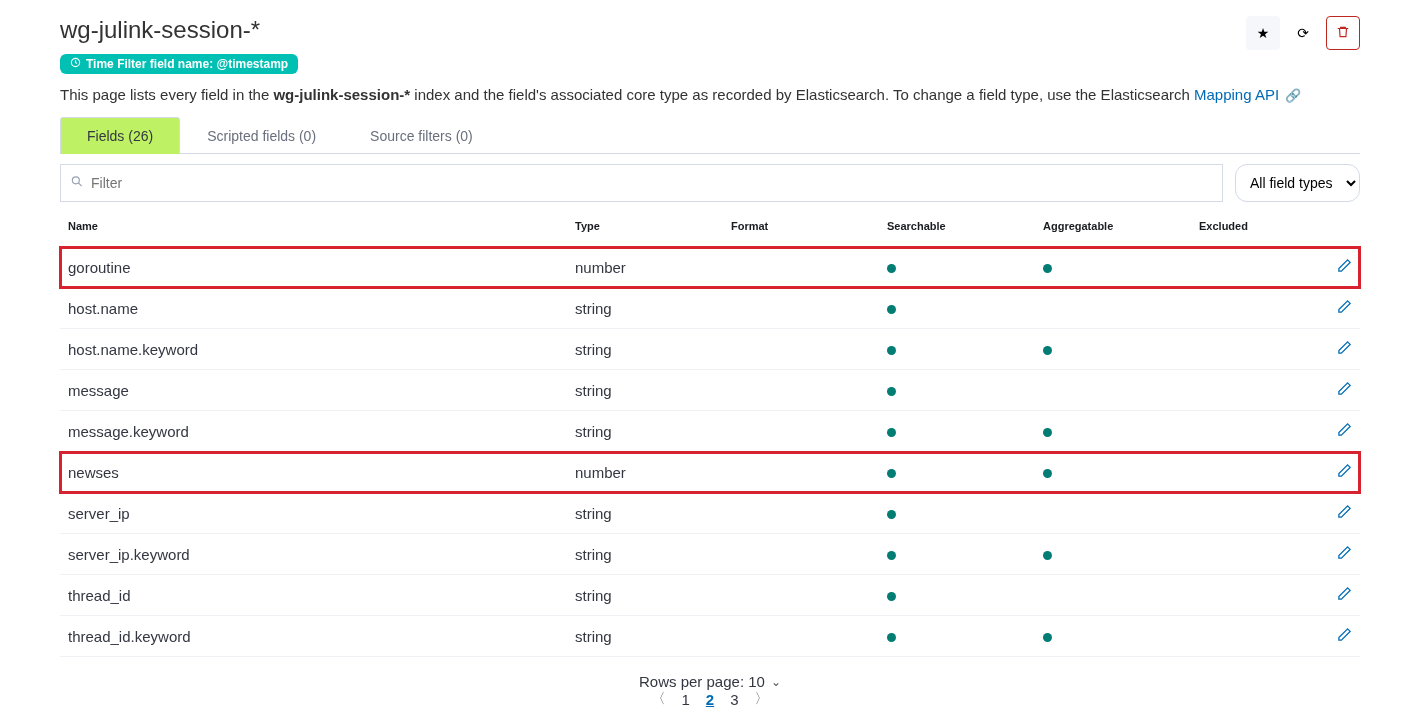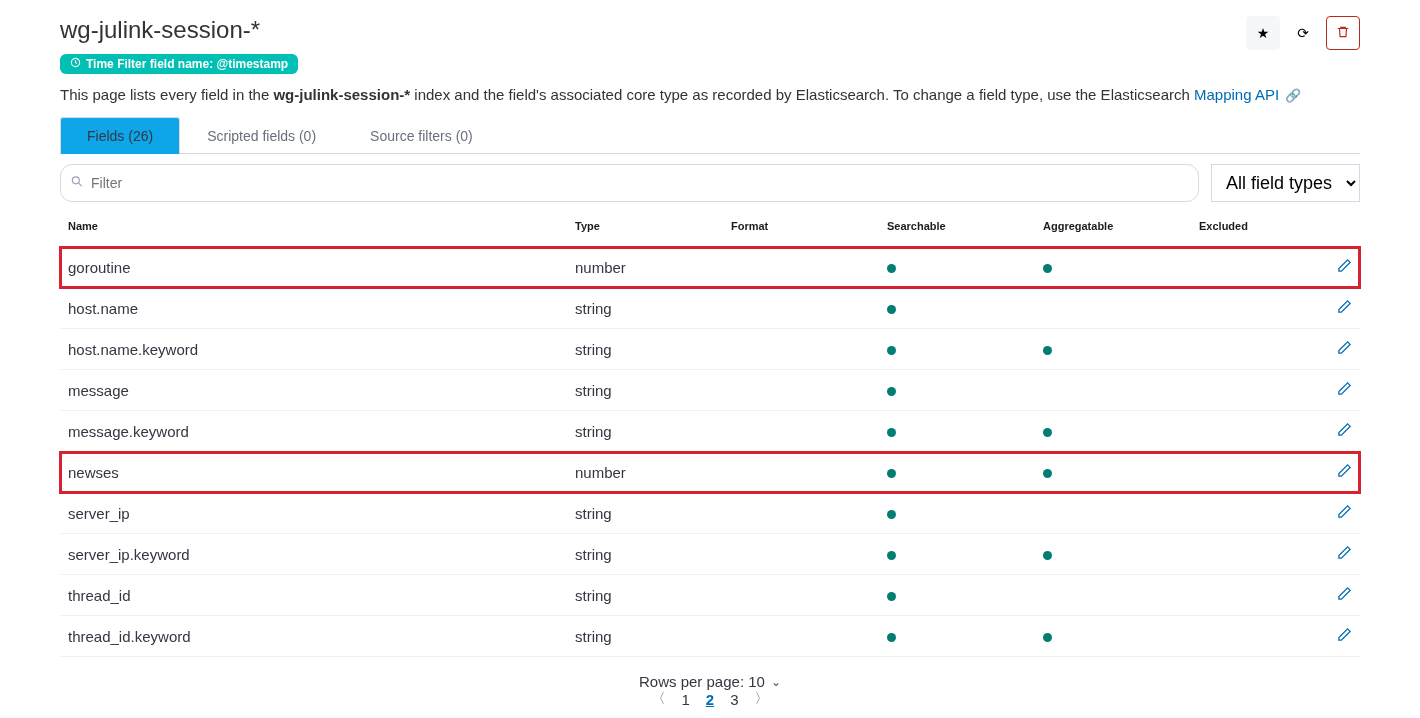--- a/index.html
+++ b/index.html
@@ -43,43 +43,43 @@
     border: 1px solid transparent;
     border-bottom: none;
     color: #69707d;
     cursor: pointer;
     font-size: 14px;
     margin-bottom: -1px;
     border-radius: 3px 3px 0 0;
   }
   .tab.active {
     border-color: #d3dae6;
-    background: #0ea5e9;
+    background: #bef264;
     color: #343741;
   }
   .controls-row { display: flex; gap: 12px; margin-bottom: 8px; }
   .search-wrap {
     flex: 1; position: relative;
   }
   .search-wrap .search-icon {
     position: absolute; left: 10px; top: 50%; transform: translateY(-50%);
     color: #98a2b3; font-size: 14px; pointer-events: none;
   }
   .search-input {
     width: 100%; height: 38px;
     padding: 0 12px 0 30px;
     border: 1px solid #d3dae6;
-    border-radius: 12px;
+    border-radius: 0;
     font-size: 14px;
   }
   .type-select {
     height: 38px; padding: 0 10px;
     border: 1px solid #d3dae6;
-    border-radius: 0;
-    font-size: 18px;
+    border-radius: 12px;
+    font-size: 14px;
     background: #fff;
   }
   table { width: 100%; border-collapse: collapse; }
   thead th {
     text-align: left;
     font-size: 11px;
     font-weight: 700;
     padding: 10px 8px 14px;
     border-bottom: 1px solid #d3dae6;
     color:#1a1c21;

